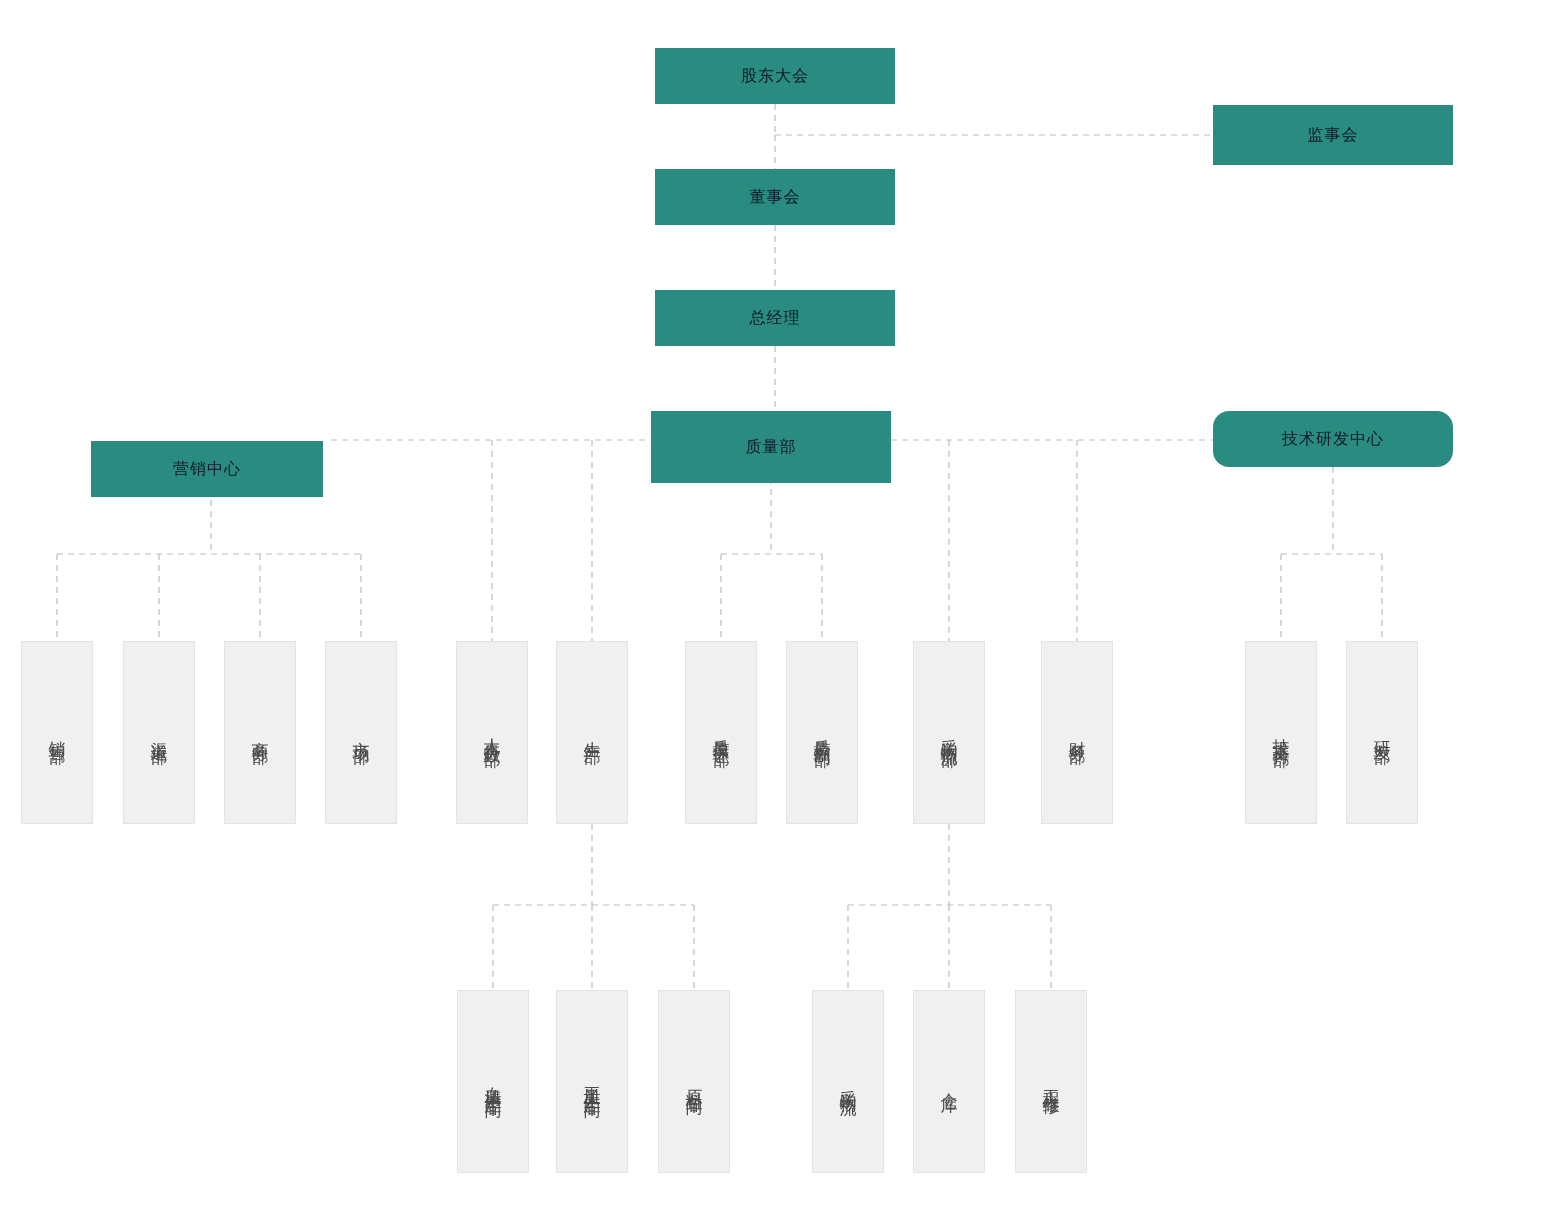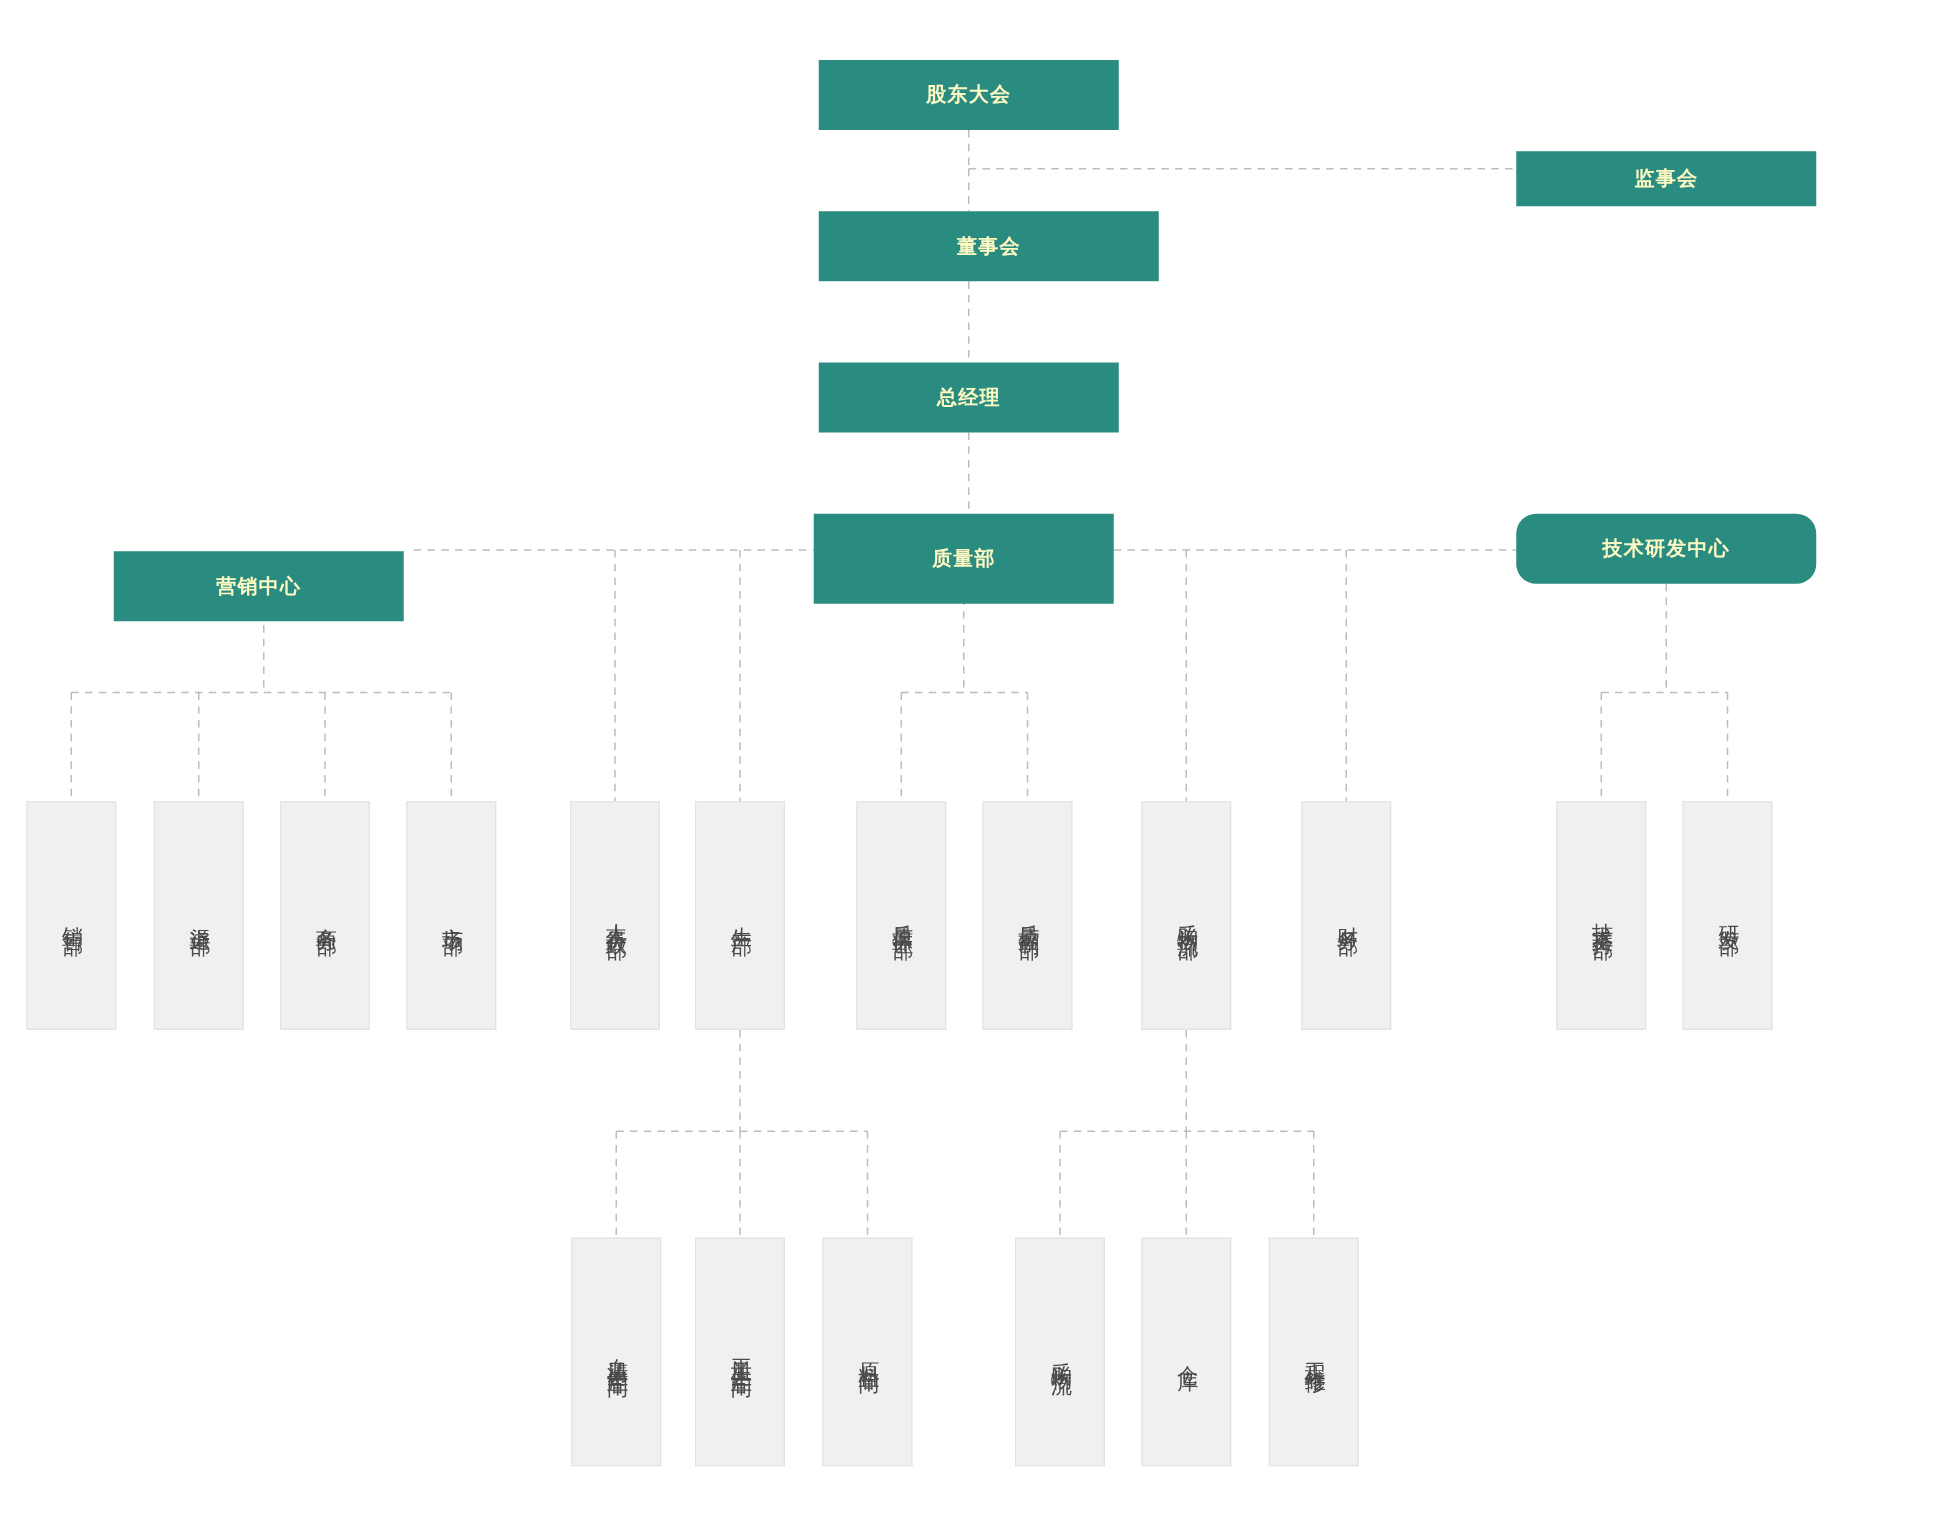--- a/index.html
+++ b/index.html
@@ -28,22 +28,22 @@
   .node {
     position: absolute;
     box-sizing: border-box;
     display: flex;
     align-items: center;
     justify-content: center;
     text-align: center;
   }
   .node.primary {
     background: #2a8c80;
-    color: #fef9c3;
-    font-weight: bold;
+    color: #0f172a;
+    font-weight: normal;
     font-size: 16px;
     letter-spacing: 1px;
     border: none;
   }
   .node.leaf {
     background: #f0f0f0;
     border: 1px solid #e3e3e3;
     color: #4a4a4a;
     font-size: 17px;
   }
@@ -96,24 +96,24 @@
       <line x1="949" y1="824" x2="949" y2="905" stroke="#bdbdbd" stroke-width="1.2" stroke-dasharray="6 5"></line>
       <line x1="848" y1="905" x2="1051" y2="905" stroke="#bdbdbd" stroke-width="1.2" stroke-dasharray="6 5"></line>
       <line x1="848" y1="905" x2="848" y2="990" stroke="#bdbdbd" stroke-width="1.2" stroke-dasharray="6 5"></line>
       <line x1="949" y1="905" x2="949" y2="990" stroke="#bdbdbd" stroke-width="1.2" stroke-dasharray="6 5"></line>
       <line x1="1051" y1="905" x2="1051" y2="990" stroke="#bdbdbd" stroke-width="1.2" stroke-dasharray="6 5"></line>
     </svg>
   <div id="node-layer">
       <div class="node primary" style="left: 655px; top: 48px; width: 240px; height: 56px;">
         <span class="htext">股东大会</span>
       </div>
-      <div class="node primary" style="left: 1213px; top: 121px; width: 240px; height: 44px;">
+      <div class="node primary" style="left: 1213px; top: 105px; width: 240px; height: 60px;">
         <span class="htext">监事会</span>
       </div>
-      <div class="node primary" style="left: 655px; top: 169px; width: 272px; height: 56px;">
+      <div class="node primary" style="left: 655px; top: 169px; width: 240px; height: 56px;">
         <span class="htext">董事会</span>
       </div>
       <div class="node primary" style="left: 655px; top: 290px; width: 240px; height: 56px; align-items: center;">
         <span class="htext">总经理</span>
       </div>
       <div class="node primary" style="left: 91px; top: 429px; width: 232px; height: 56px; margin-top: 12px;">
         <span class="htext">营销中心</span>
       </div>
       <div class="node primary" style="left: 651px; top: 411px; width: 240px; height: 72px;">
         <span class="htext">质量部</span>

